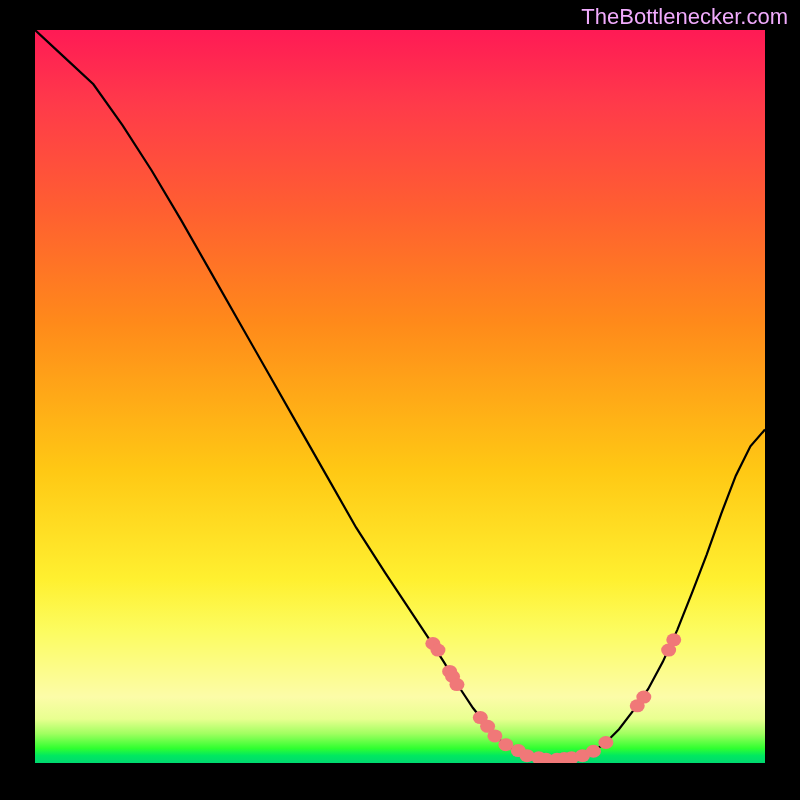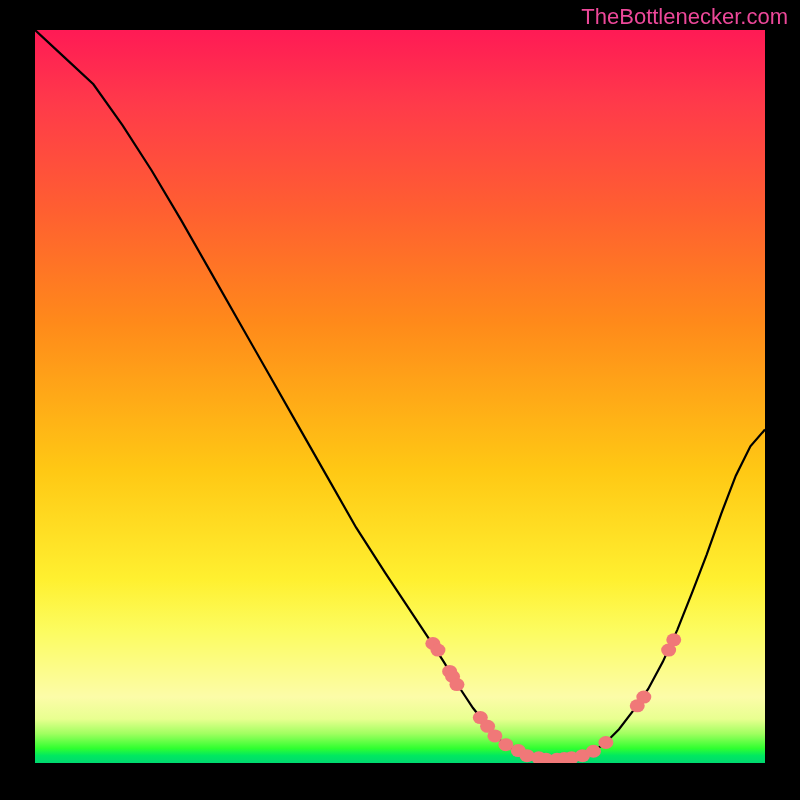--- a/index.html
+++ b/index.html
@@ -8,21 +8,21 @@
     height: 800px;
     background: #000;
     position: relative;
     overflow: hidden;
     font-family: Arial, sans-serif;
   }
   .watermark {
     position: absolute;
     top: 4px;
     right: 12px;
-    color: #ec4899;
+    color: #f0abfc;
     font-size: 22px;
     font-weight: normal;
     z-index: 10;
   }
   .plot {
     position: absolute;
     left: 35px;
     top: 30px;
     width: 730px;
     height: 733px;

